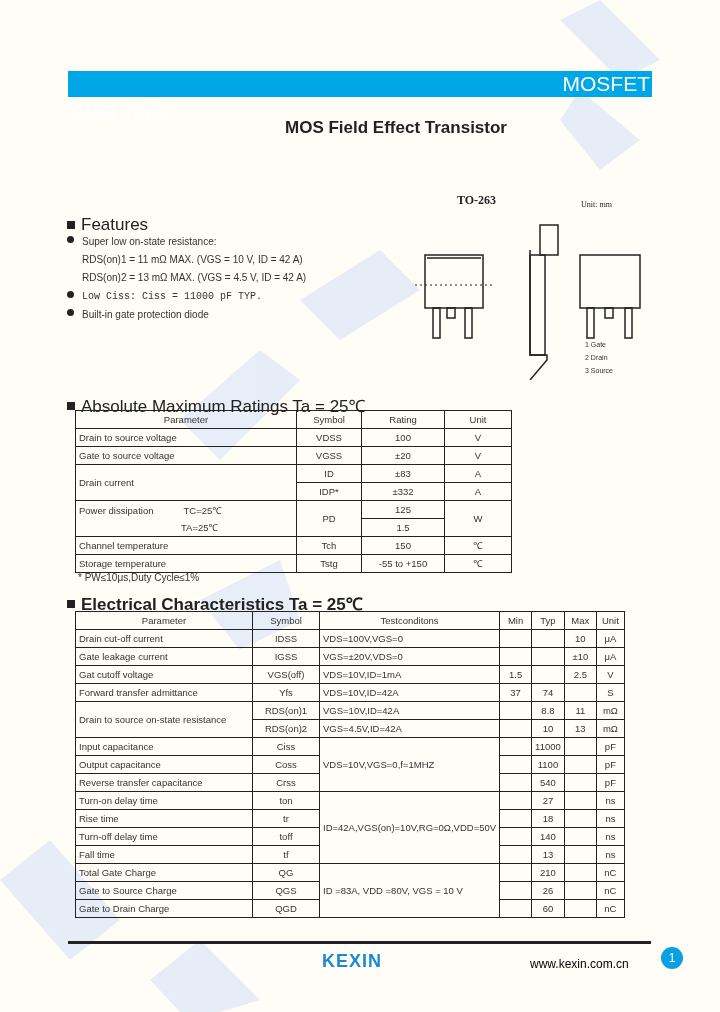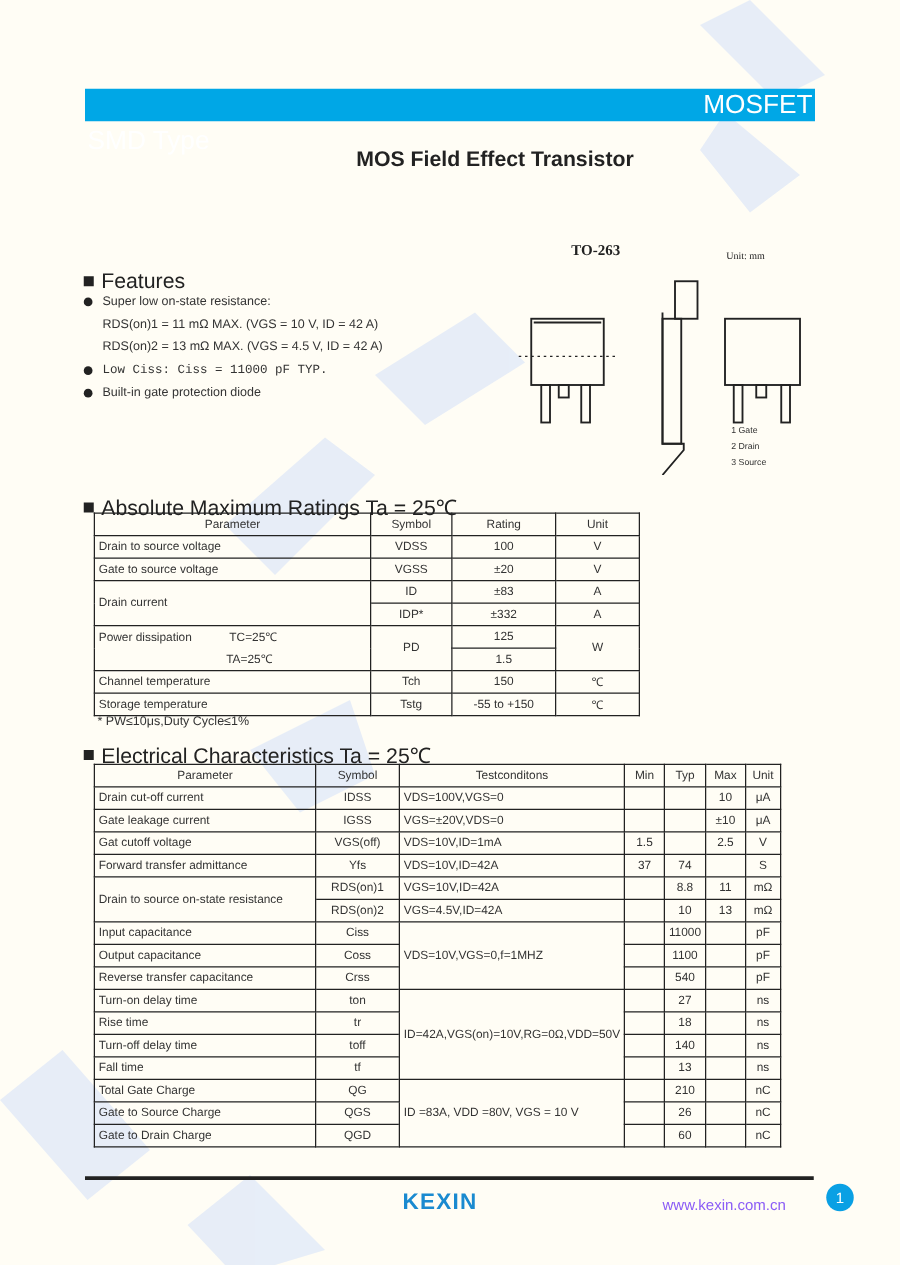--- a/index.html
+++ b/index.html
@@ -5,30 +5,30 @@
   html,body{margin:0;padding:0;}
   body{width:720px;height:1012px;background:#fffdf5;position:relative;overflow:hidden;font-family:"Liberation Sans",sans-serif;color:#222;}
   .wm{position:absolute;left:0;top:0;width:720px;height:1012px;pointer-events:none;z-index:0;}
   .page{position:absolute;left:0;top:0;width:720px;height:1012px;z-index:1;}
   .banner{position:absolute;left:68px;top:71px;width:584px;height:26px;background:#00a7e6;color:#fff;font-size:21px;line-height:26px;}
   .banner .l{position:absolute;left:2px;top:0;margin-top:29px;}
   .banner .r{position:absolute;right:2px;top:0;}
   .title{position:absolute;left:0;width:720px;text-align:center;font-weight:bold;color:#222;font-size:17px;padding-left:36px;}
   .sec{position:absolute;font-size:17px;color:#222;display:flex;align-items:center;}
   .sq{display:inline-block;width:8px;height:8px;background:#222;margin-right:6px;}
-  .feat{position:absolute;left:67px;font-size:10px;color:#333;display:flex;align-items:center;}
+  .feat{position:absolute;left:67px;font-size:10px;color:#333;display:flex;}
   .dot{display:inline-block;width:7px;height:7px;border-radius:50%;background:#222;margin-right:8px;}
   table{border-collapse:collapse;position:absolute;font-size:9.5px;color:#333;}
   td,th{border:1px solid #222;padding:0 3px;height:17px;font-weight:normal;}
   th{text-align:center;}
   .c{text-align:center;}
   .note{position:absolute;left:78px;top:572px;font-size:10px;color:#333;}
   .footline{position:absolute;left:68px;top:941px;width:583px;height:3px;background:#222;}
   .logo{position:absolute;left:322px;top:951px;font-size:18px;font-weight:bold;color:#1a8ad0;letter-spacing:1px;}
-  .url{position:absolute;left:530px;top:957px;font-size:12px;color:#8b5cf6;}
+  .url{position:absolute;left:530px;top:957px;font-size:12px;color:#000000;}
   .pnum{position:absolute;left:661px;top:947px;width:22px;height:22px;border-radius:50%;background:#0aa0e4;color:#fff;font-size:12px;text-align:center;line-height:22px;}
   .pkg{position:absolute;left:405px;top:190px;width:255px;height:190px;}
 </style>
 </head>
 <body>
 
 <svg class="wm" viewBox="0 0 720 1012">
   <g fill="#dfe8f8" opacity="0.75">
     <polygon points="560,20 600,0 660,60 620,80"></polygon>
     <polygon points="580,90 640,140 600,170 560,120"></polygon>
@@ -151,21 +151,21 @@
     <tr>
           <td>Storage temperature</td>
           <td class="c">Tstg</td>
           <td class="c">-55 to +150</td>
           <td class="c">℃</td>
         </tr>
   </tbody>
     </table>
   <div class="note">* PW≤10μs,Duty Cycle≤1%</div>
 
-  <div class="sec" style="left:67px;top:592px;">
+  <div class="sec" style="left:67px;top:592px;font-weight:bold;">
     <span class="sq"></span>
     <span>Electrical Characteristics Ta = 25℃</span>
   </div>
   <table style="left:75px;top:611px;width:550px;">
     <tbody>
         <tr>
       <th style="width:170px;">Parameter</th>
       <th style="width:60px;">Symbol</th>
       <th style="width:168px;">Testconditons</th>
       <th style="width:25px;">Min</th>

